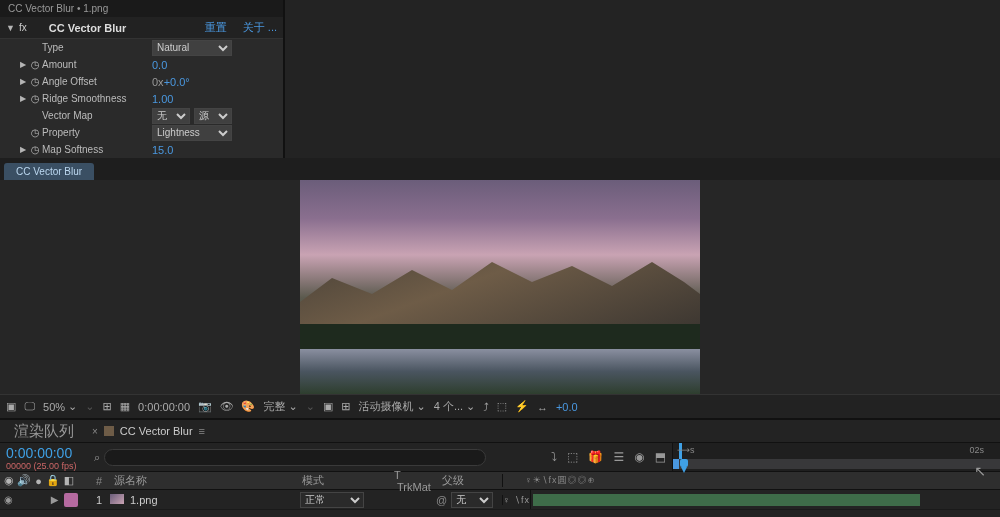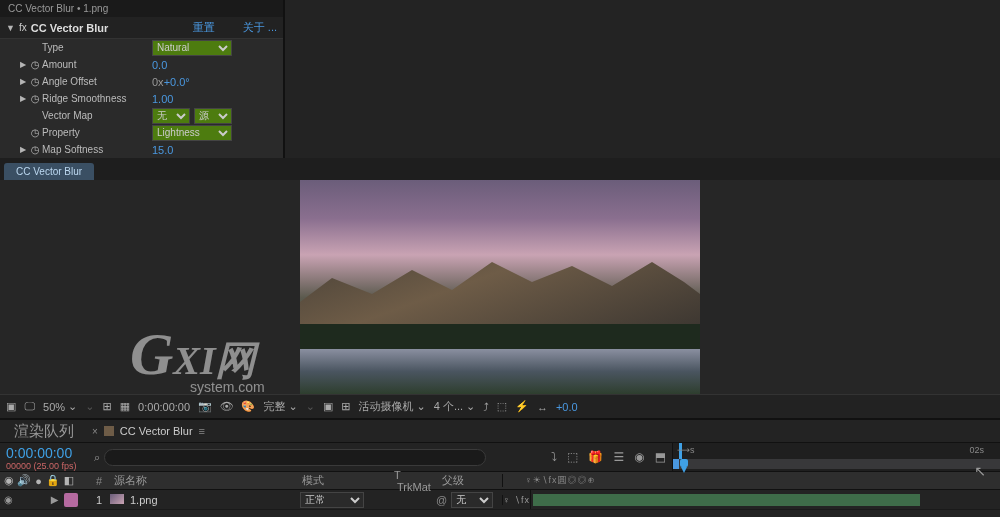--- a/index.html
+++ b/index.html
@@ -3,31 +3,31 @@
 <meta charset="utf-8">
 <style>
 * { margin: 0; padding: 0; box-sizing: border-box; font-family: "Segoe UI", Arial, sans-serif; font-size: 11px; }
 body { background: #232323; color: #b5b5b5; width: 1000px; height: 517px; overflow: hidden; position: relative; }
 .app { display: flex; flex-direction: column; width: 100%; height: 100%; }
 .top-panels { display: flex; height: 420px; border-bottom: 2px solid #111; flex-direction: column; }
 .effect-panel { width: 285px; background: #2a2a2a; border-right: 2px solid #111; display: flex; flex-direction: column; }
 .effect-tab { background: #1a1a1a; padding: 3px 8px; color: #999; font-size: 10px; }
 .effect-header { display: flex; align-items: center; background: #222; padding: 3px 6px; border-bottom: 1px solid #333; }
 .effect-header .tw { font-size: 9px; margin-right: 4px; cursor: pointer; }
-.effect-header .fx { color: #ccc; margin-right: 4px; font-size: 10px; }
+.effect-header .fx { color: #ccc; margin-right: 22px; font-size: 10px; }
 .effect-header .name { font-weight: bold; color: #ddd; flex: 1; }
-.effect-header .reset { color: #4a98e0; margin-right: 28px; cursor: pointer; }
+.effect-header .reset { color: #4a98e0; margin-right: 16px; cursor: pointer; }
 .effect-header .about { color: #4a98e0; cursor: pointer; }
 .param-row { display: flex; align-items: center; padding: 2px 6px 2px 18px; height: 17px; }
 .param-row .tw { width: 10px; font-size: 8px; text-align: center; cursor: pointer; }
 .param-row .sw { width: 14px; font-size: 10px; text-align: center; }
 .param-row .label { width: 110px; color: #bbb; font-size: 10px; }
 .param-row .val { color: #4a98e0; cursor: pointer; }
 .param-row .zero { color: #999; }
-.param-row select { background: #4d7c0f; color: #ccc; border: 1px solid #444; font-size: 10px; height: 16px; }
+.param-row select { background: #404040; color: #ccc; border: 1px solid #444; font-size: 10px; height: 16px; }
 .param-row .sel-wide { width: 80px; }
 .param-row .sel-sm { width: 38px; margin-right: 4px; }
 .preview-area { flex: 1; background: #262626; display: flex; flex-direction: column; }
 .preview-tabs { display: flex; background: #1e1e1e; height: 22px; align-items: flex-end; padding-left: 4px; }
 .preview-tab { background: #3a4f63; color: #bcd8f0; padding: 3px 12px; font-size: 10px; border-radius: 3px 3px 0 0; cursor: pointer; }
 .preview-viewport { flex: 1; background: #262626; display: flex; align-items: center; justify-content: center; position: relative; }
 .preview-image { width: 400px; height: 214px; background: linear-gradient(180deg,#6b5d7a 0%,#8a6f8f 18%,#c9a3b3 35%,#5b5a4e 55%,#3e4a3e 70%,#6a7f8a 80%,#2e3e2e 100%); position: relative; }
 .preview-image .mountains { position:absolute; bottom:60px; left:0; right:0; height:80px; background: linear-gradient(160deg,#4a4238 0%,#6e5c47 40%,#3a3530 100%); clip-path: polygon(0 60%,8% 30%,18% 50%,28% 20%,38% 45%,48% 10%,58% 35%,68% 15%,78% 40%,88% 10%,96% 35%,100% 50%,100% 100%,0 100%); }
 .preview-image .trees { position:absolute; bottom:30px; left:0; right:0; height:40px; background:#1e2a1e; }
 .preview-image .water { position:absolute; bottom:0; left:0; right:0; height:45px; background: linear-gradient(180deg,#8a8fa0 0%,#4a5560 50%,#2e3e2e 100%); }
@@ -154,24 +154,20 @@
     <div class="preview-area">
       <div class="preview-tabs">
         <div class="preview-tab">CC Vector Blur</div>
       </div>
       <div class="preview-viewport">
         <div class="preview-image">
           <div class="mountains"></div>
           <div class="trees"></div>
           <div class="water"></div>
         </div>
-        <div class="watermark">
-          <span class="big">G</span><span class="big" style="font-size:40px;">XI网</span>
-          <div class="small" style="padding-left:60px;">system.com</div>
-        </div>
       </div>
       <div class="preview-toolbar">
         <span class="item sm-icon">▣</span>
         <span class="item sm-icon">🖵</span>
         <span class="item"><span>50%</span> ⌄</span>
         <span class="sep">⌄</span>
         <span class="item sm-icon">⊞</span>
         <span class="item sm-icon">▦</span>
         <span class="item">0:00:00:00</span>
         <span class="item sm-icon">📷</span>

